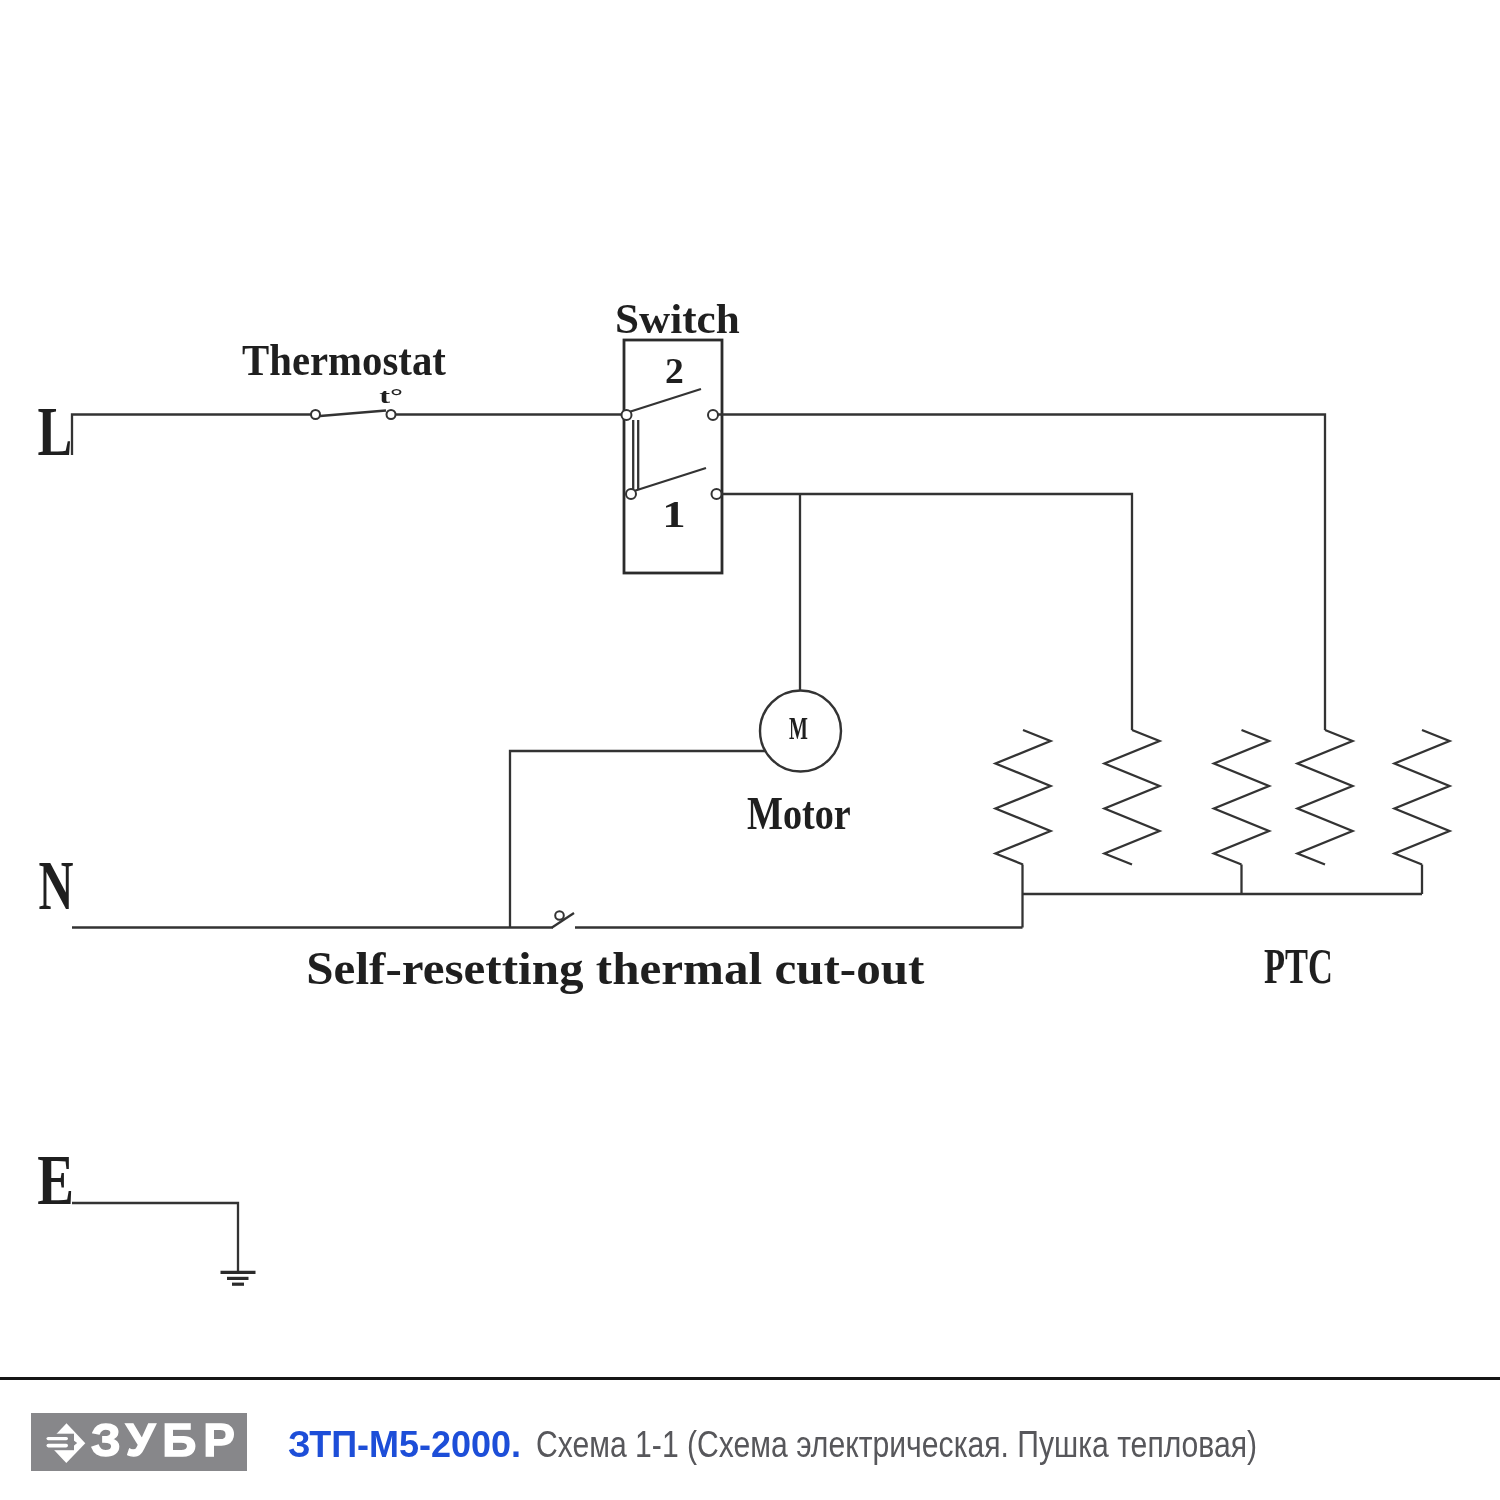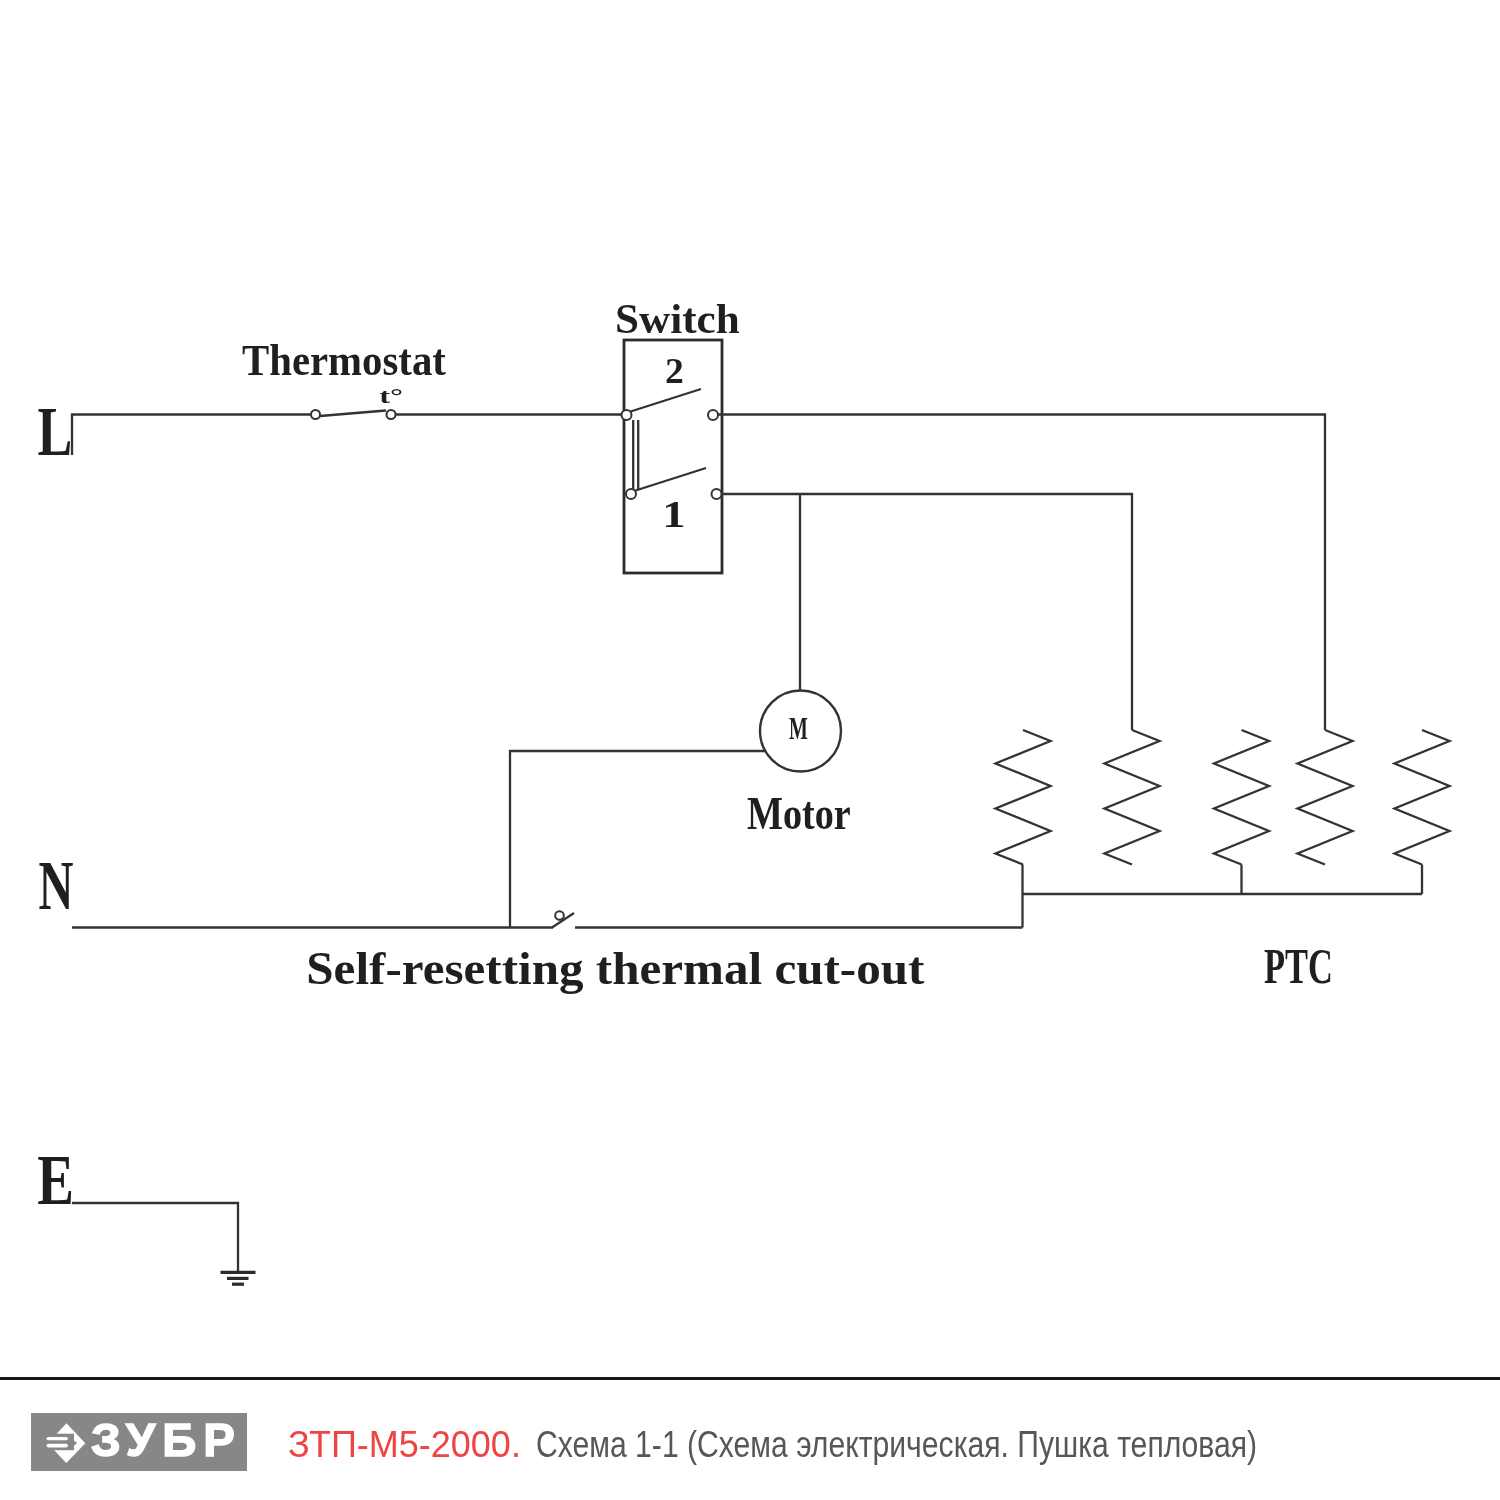--- a/index.html
+++ b/index.html
@@ -60,15 +60,15 @@
 <div style="position:absolute;left:0;top:1370.2px;width:1500px;height:2.6px;background:#161616;"></div>
 <svg style="position:absolute;left:0;top:0;" width="1500" height="1500" viewBox="0 0 1500 1500">
  <rect x="31" y="1406" width="216" height="58" fill="#87878a"></rect>
  <polygon points="66.5,1416.2 85.3,1436.3 66.3,1456 47.7,1436.3" fill="#ffffff"></polygon>
  <rect x="44" y="1426.7" width="30" height="16.5" fill="#87878a"></rect>
  <polygon points="73.8,1433.4 77.2,1436.1 73.8,1438.8" fill="#87878a"></polygon>
  <rect x="46.5" y="1429.9" width="21.5" height="3.4" rx="1.7" fill="#ffffff"></rect>
  <rect x="46.5" y="1436.8" width="21.5" height="3.6" rx="1.8" fill="#ffffff"></rect>
  <text x="91" y="1449" style="font-family:'Liberation Sans',sans-serif;font-weight:bold" font-size="41" fill="#ffffff" stroke="#ffffff" stroke-width="1.3" letter-spacing="6" transform="matrix(1.157,0,0,1.11,-14.29,-159.39)">ЗУБР</text>
 </svg>
-<div style="position:absolute;left:288px;top:1419.7px;font-family:'Liberation Sans',sans-serif;font-size:36px;line-height:1;white-space:nowrap;font-weight:normal;color:#ef4444;">ЗТП-М5-2000.</div>
+<div style="position:absolute;left:288px;top:1419.7px;font-family:'Liberation Sans',sans-serif;font-size:36px;line-height:1;white-space:nowrap;font-weight:bold;color:#1d4ed8;">ЗТП-М5-2000.</div>
 <div style="position:absolute;left:536px;top:1419.7px;font-family:'Liberation Sans',sans-serif;font-size:36px;line-height:1;white-space:nowrap;color:#57575b;transform:scaleX(0.837);transform-origin:0 0;">Схема 1-1 (Схема электрическая. Пушка тепловая)</div>
 
 </div>
 </body></html>

